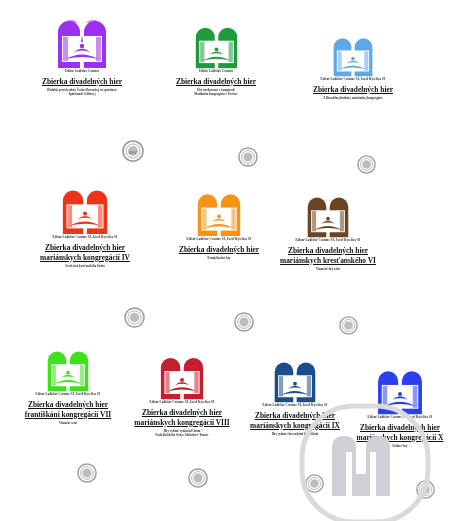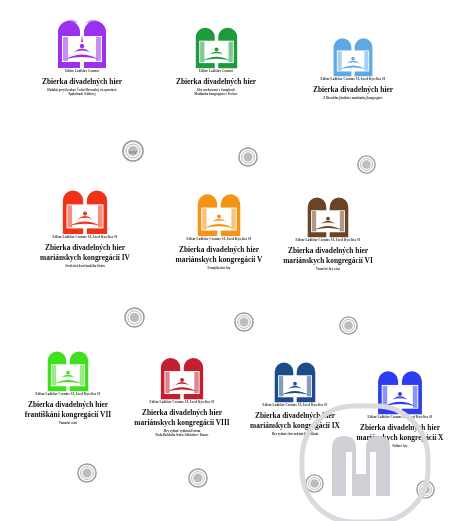--- a/index.html
+++ b/index.html
@@ -24,21 +24,21 @@
             color:#2e2e2e;margin-top:2.5px;}
 
   
   .seal{position:absolute;}
   .seal svg{display:block;}
 
   
   .watermark{position:absolute;pointer-events:none;}
 
   
-  .nowrap{white-space:nowrap;}
+  .nowrap{white-space:nowrap;text-decoration:underline;}
 </style>
 </head>
 <body>
 
 <div class="grid">
 
   <div class="book" style="left:18px;top:12px;width:128px;">
     <div class="cover-art" style="width:52px;">
       <svg class="arch-wrap" width="52" height="58" viewBox="0 0 52 58">
         <path class="fill1" d="M2 56 L2 20 A11 11 0 0 1 24 20 L24 56 Z M28 56 L28 20 A11 11 0 0 1 50 20 L50 56 Z" fill="#9b30ee"></path>
@@ -167,21 +167,20 @@
           <circle cx="26" cy="34" r="2.2" fill="#f59414"></circle>
           <path d="M7 25 l5 0 l0 24 l-5 0 z" opacity="0.55" fill="#f59414"></path>
           <path d="M40 25 l5 0 l0 24 l-5 0 z" opacity="0.55" fill="#f59414"></path>
         </g>
       </svg>
     </div>
     <div class="meta">
       <div class="editor">Editor Ladislav Csontos SJ, Jozef Kyselica SJ</div>
       <div class="title">
         <div class="nowrap">Zbierka divadelných hier</div>
-        <div class="nowrap">mariánskych kongregácií V</div>
       </div>
       <div class="subtitle">
         <div>Evanjelizačné hry</div>
       </div>
     </div>
   </div>
 
   <div class="book" style="left:263px;top:190px;width:130px;">
     <div class="cover-art" style="width:44px;">
       <svg class="arch-wrap" width="44" height="49" viewBox="0 0 52 58">
@@ -195,21 +194,21 @@
           <circle cx="26" cy="34" r="2.2" fill="#6b4423"></circle>
           <path d="M7 25 l5 0 l0 24 l-5 0 z" opacity="0.55" fill="#6b4423"></path>
           <path d="M40 25 l5 0 l0 24 l-5 0 z" opacity="0.55" fill="#6b4423"></path>
         </g>
       </svg>
     </div>
     <div class="meta">
       <div class="editor">Editor Ladislav Csontos SJ, Jozef Kyselica SJ</div>
       <div class="title">
         <div class="nowrap">Zbierka divadelných hier</div>
-        <div class="nowrap">mariánskych kongregácií VI</div>
+        <div class="nowrap">mariánskych kresťanského VI</div>
       </div>
       <div class="subtitle">
         <div>Vianočné hry a iné</div>
       </div>
     </div>
   </div>
 
   <div class="book" style="left:2px;top:344px;width:132px;">
     <div class="cover-art" style="width:44px;">
       <svg class="arch-wrap" width="44" height="49" viewBox="0 0 52 58">

